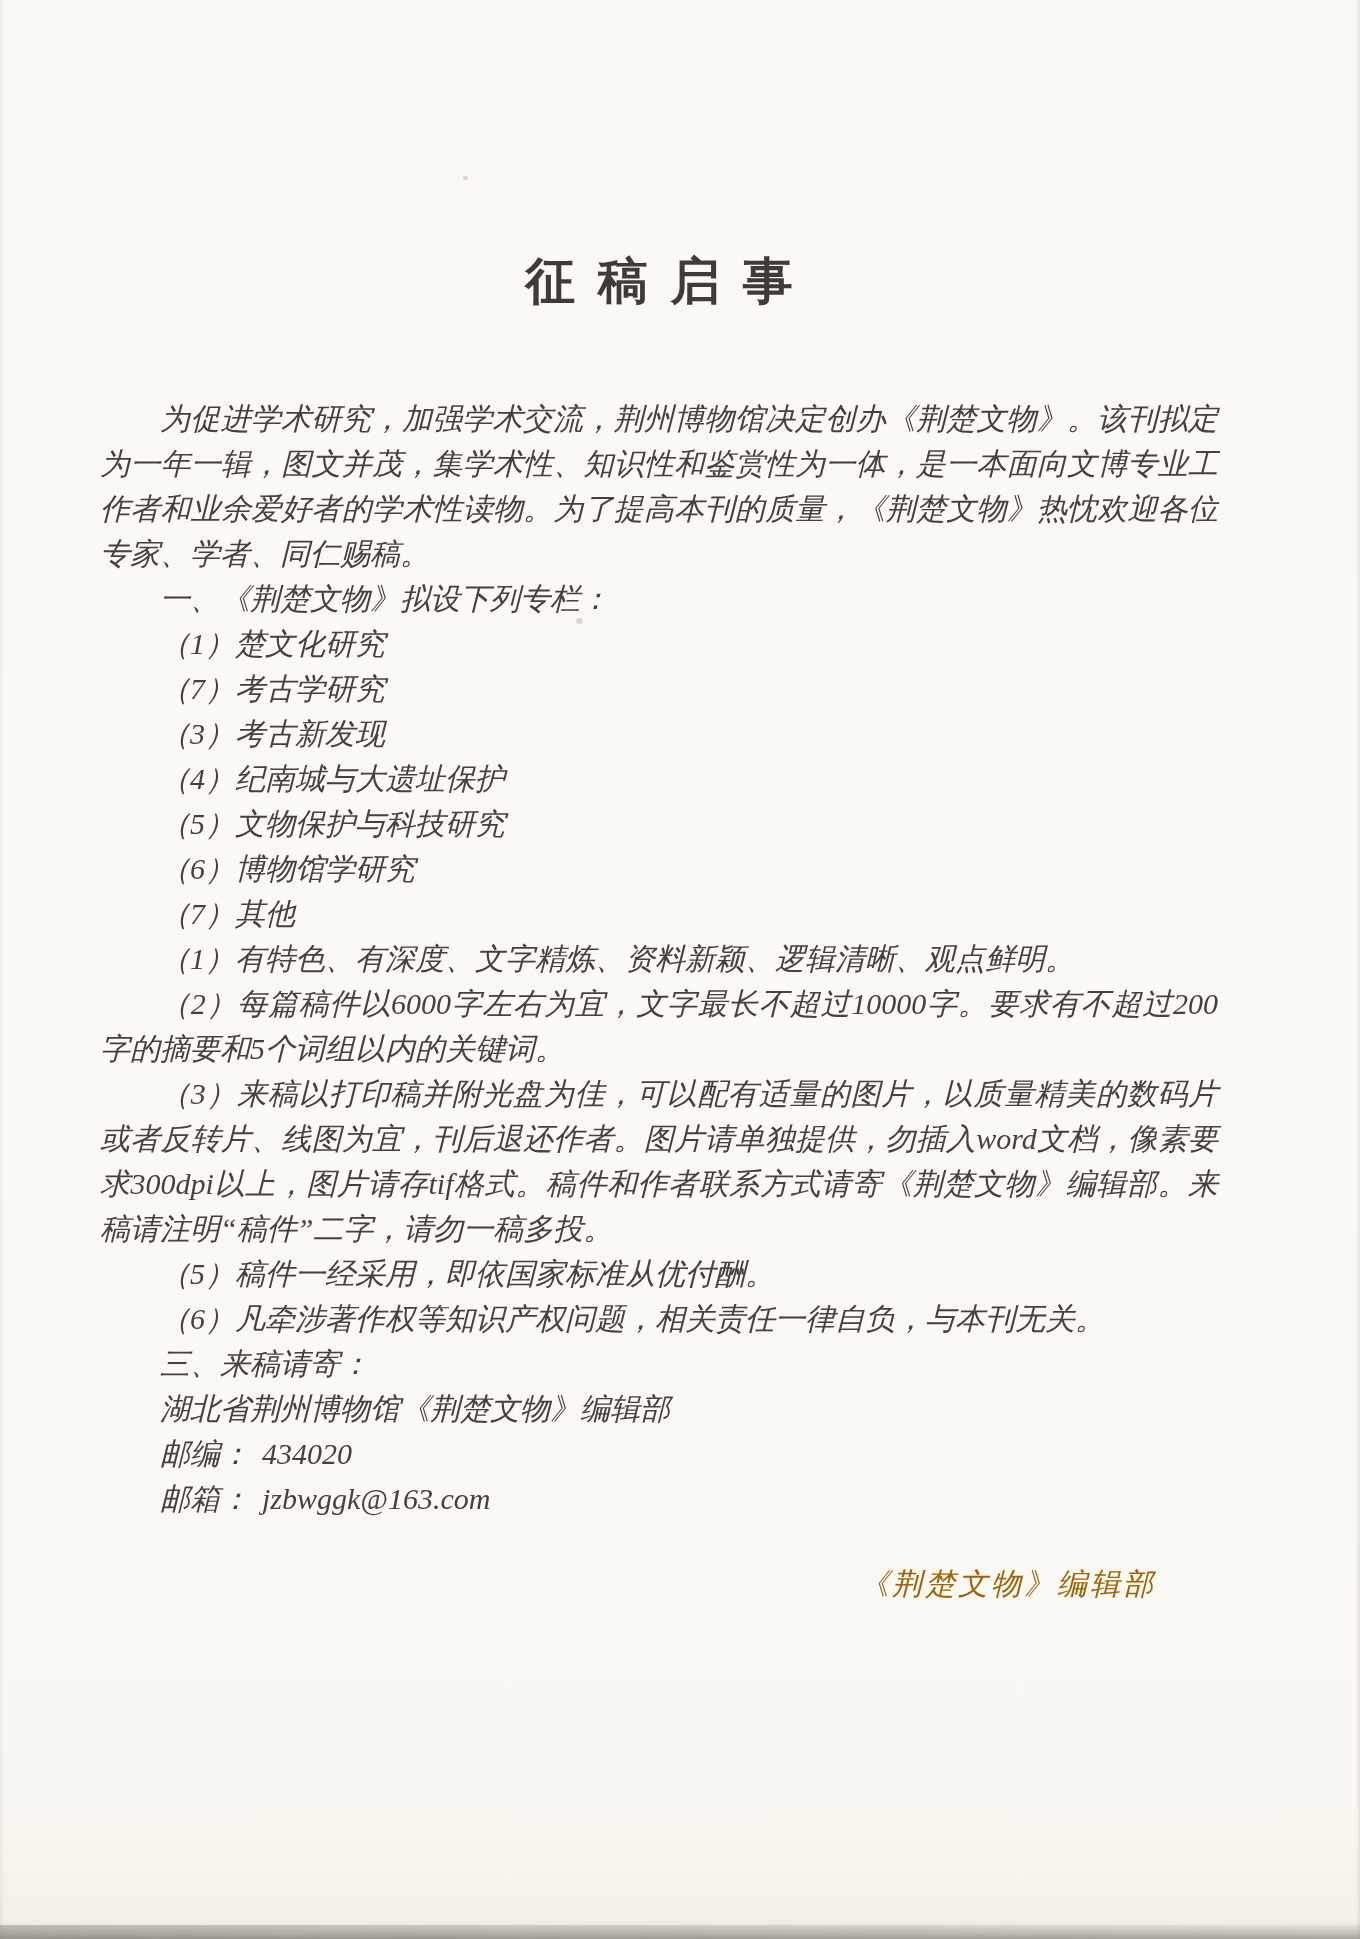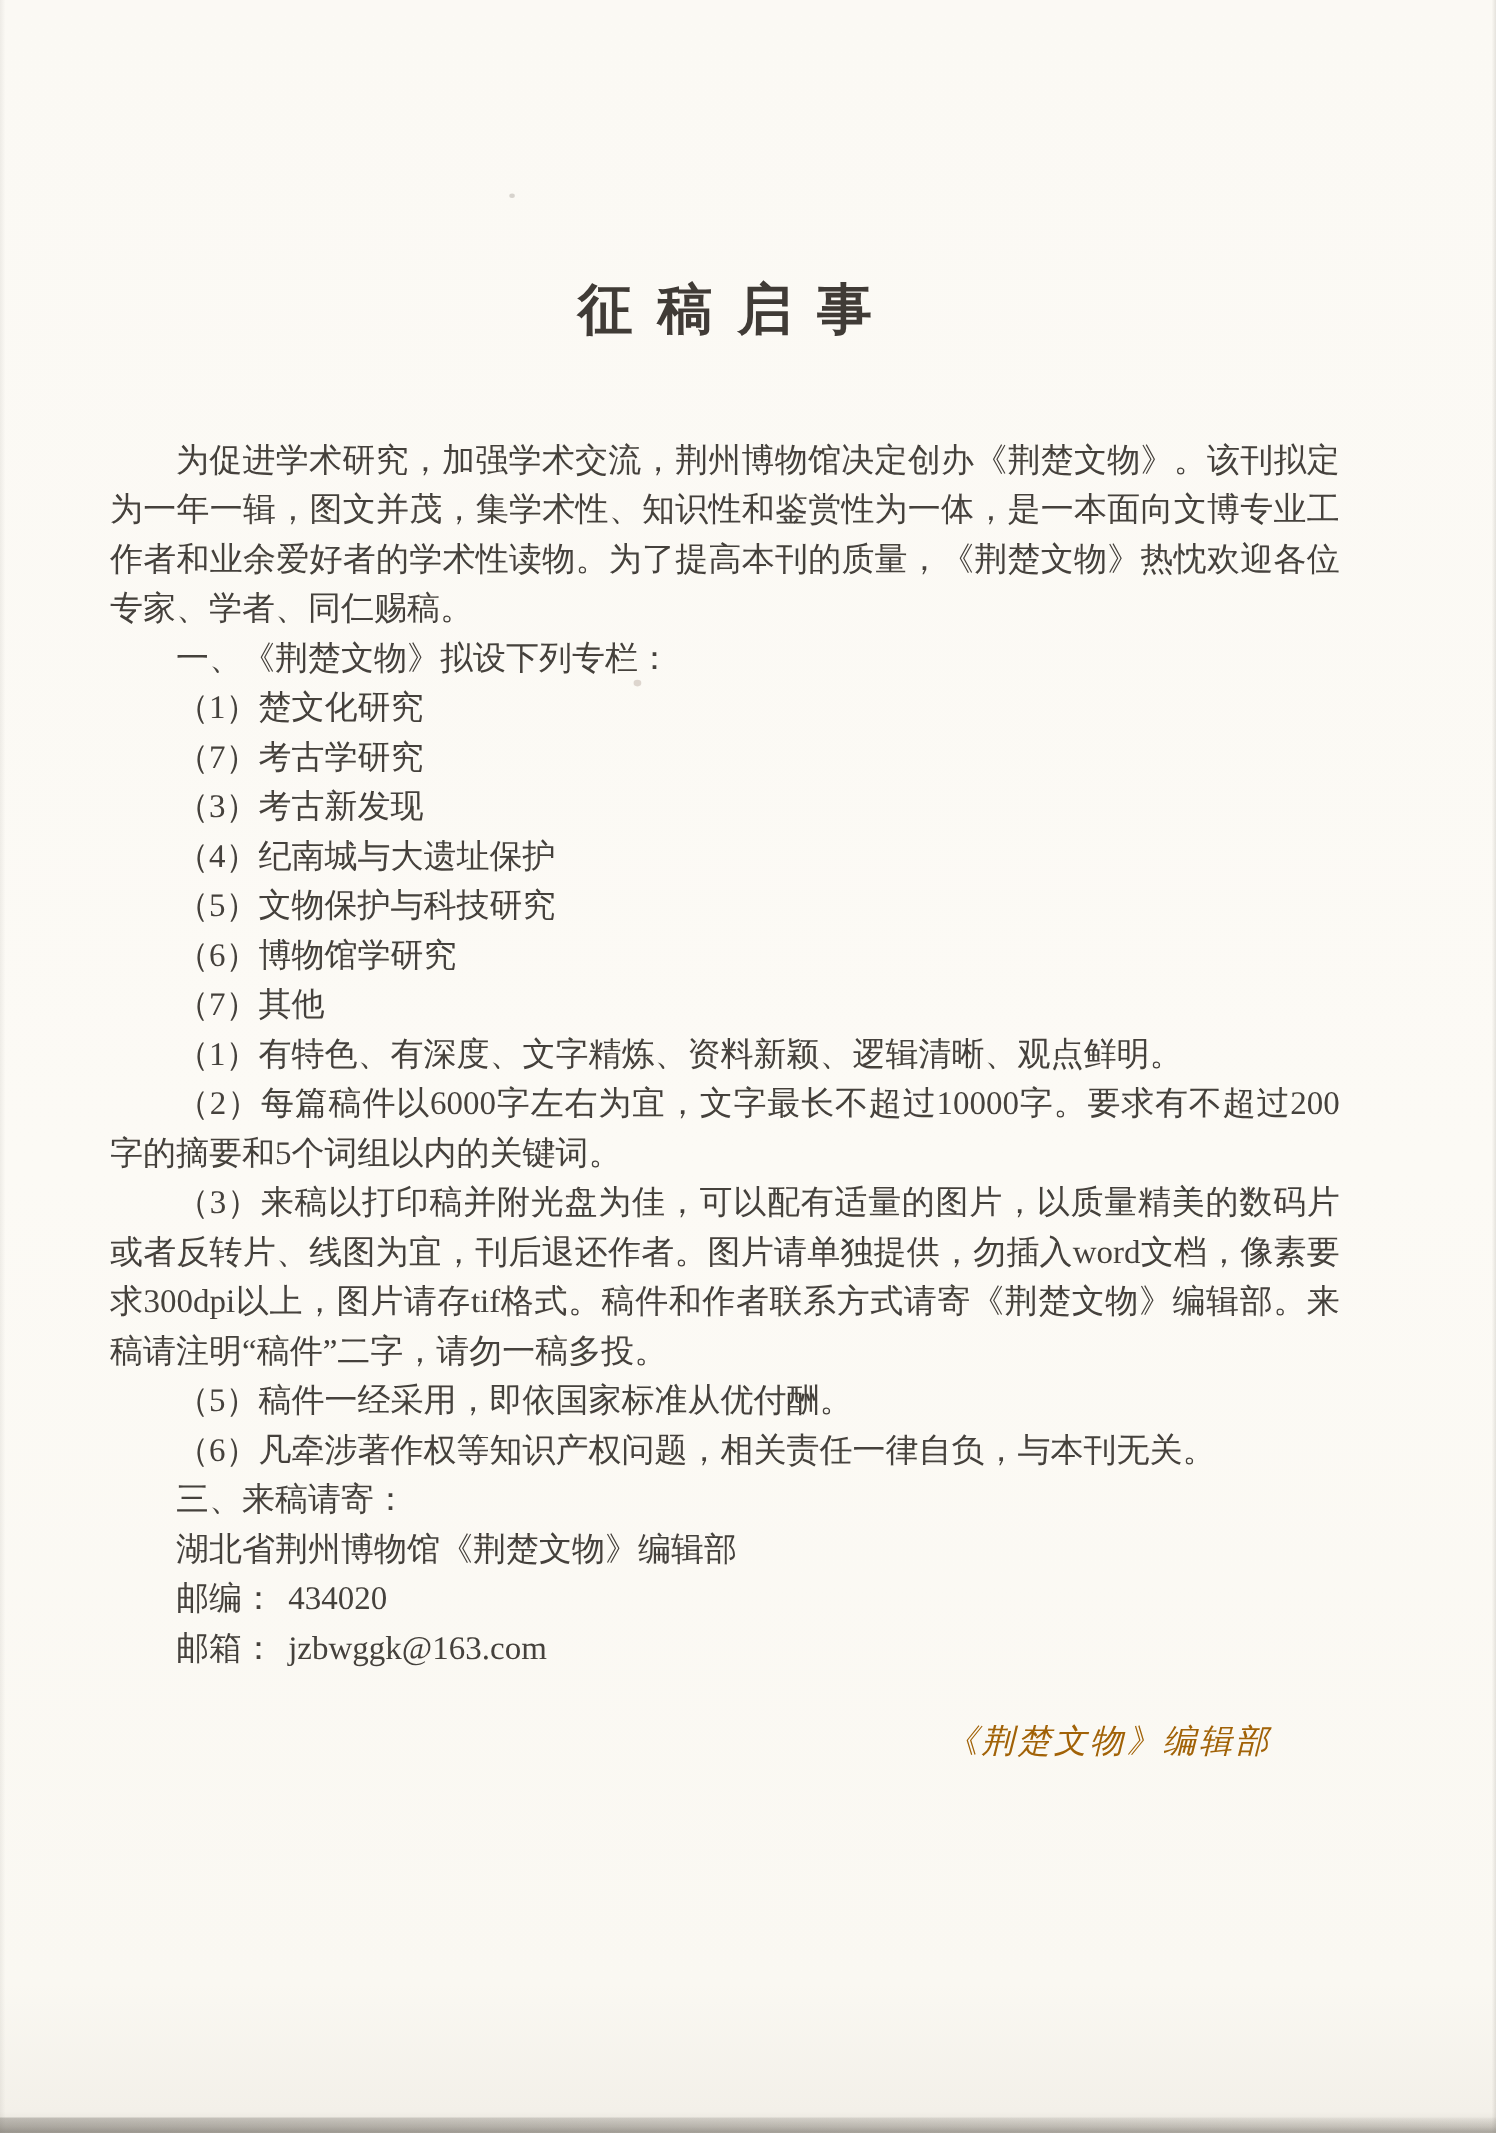--- a/index.html
+++ b/index.html
@@ -33,20 +33,21 @@
     text-indent: 0.45em; 
   }
   .para {
     margin: 0;
     font-size: 30px;
     line-height: 45px;
     color: #45413c;
     text-indent: 2em;
     text-align: justify;
     text-justify: inter-ideograph;
+    font-style: italic;
   }
   .contact-value { margin-left: 0.40em; }
   .contact-value.wide-gap { margin-left: 0.75em; }
   .signature {
     margin: 40px 0 0 0;
     font-size: 30px;
     line-height: 45px;
     text-align: right;
     padding-right: 62px;
     font-style: italic;

